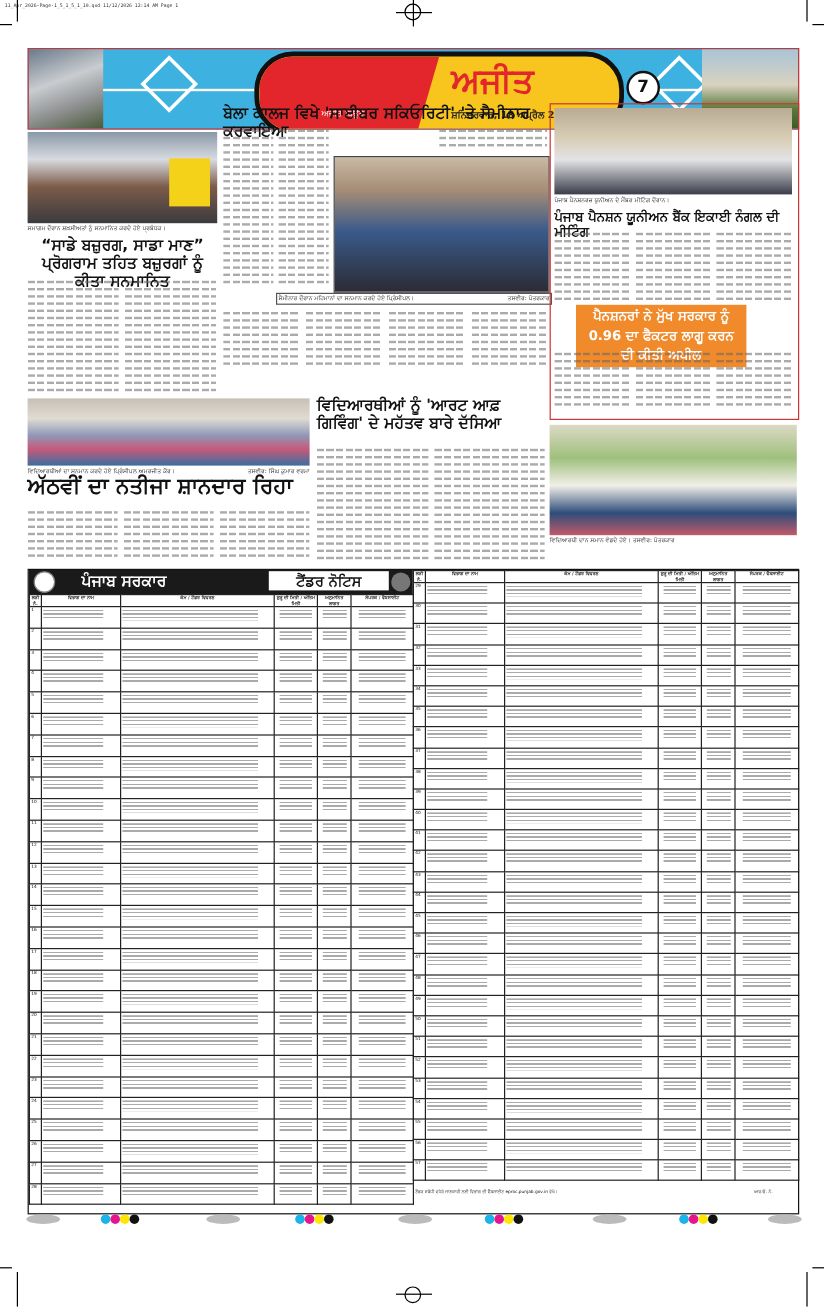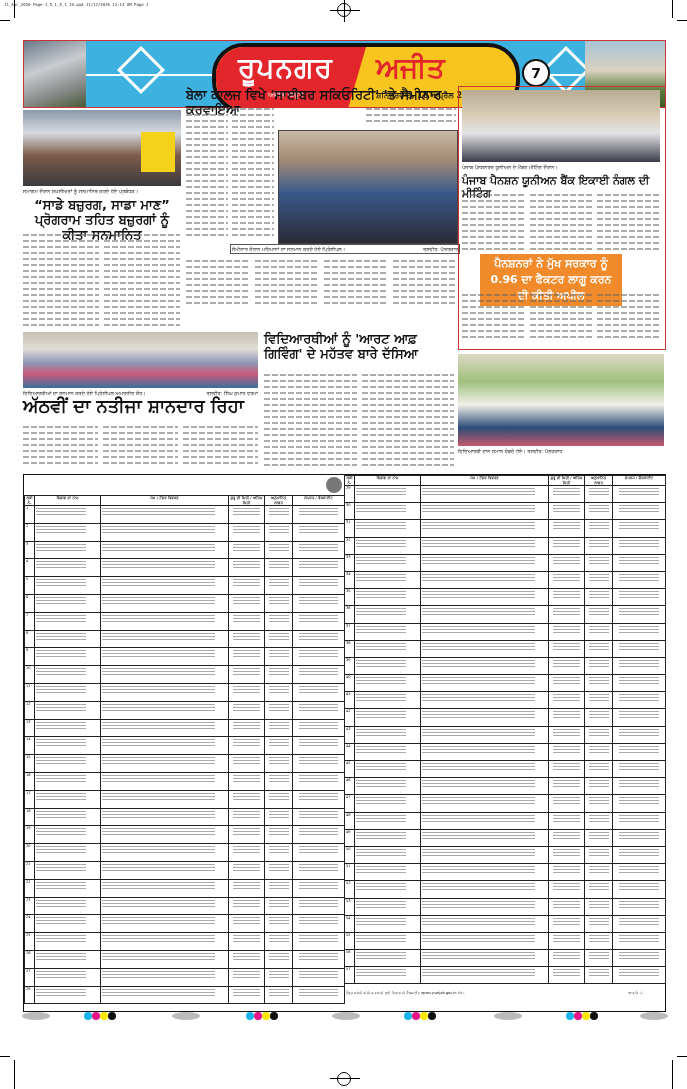--- a/index.html
+++ b/index.html
@@ -60,21 +60,20 @@
 <div class="reg" style="left:337px;top:3px;width:12px;height:12px;"></div>
 
 <div class="mast">
   <div class="img l"></div>
   <div class="diamond" style="left:100px;"></div>
   <div class="diamond" style="left:525px;"></div>
   <div class="line" style="left:62px;width:126px;"></div>
   <div class="line" style="left:520px;width:40px;"></div>
   <div class="pill">
     <div class="red"></div>
-    <div class="t1">ਰੂਪਨਗਰ</div>
     <div class="t2">ਅਜੀਤ</div>
     <div class="sub1">ਅਜੀਤ ਬਿਊਰੋ</div>
     <div class="sub2">ਸ਼ਨਿਚਰਵਾਰ, 18 ਅਪ੍ਰੈਲ 2026</div>
   </div>
   <div class="pagenum">7</div>
   <div class="img r"></div>
 </div>
 
 <div class="photo" style="left:23px;top:110px;width:158px;height:76px;background:linear-gradient(180deg,#8a98a8 0%,#d8dbe0 30%,#7d5c4a 60%,#3b3a3e 100%);">
   <div style="position:absolute;right:6px;top:22px;width:34px;height:40px;background:#f5d21a;"></div>
@@ -332,20 +331,25 @@
     <span class="ln"></span>
     <span class="ln"></span>
     <span class="ln"></span>
     <span class="ln"></span>
     <span class="ln"></span>
   </div>
 <div class="photo" style="left:458px;top:354px;width:206px;height:92px;background:linear-gradient(180deg,#dcd9c4 0%,#9fc07d 30%,#f1efe8 55%,#2d4d7a 80%,#c25a6a 100%);"></div>
 <div class="cap" style="left:458px;top:448px;width:206px;">ਵਿਦਿਆਰਥੀ ਦਾਨ ਸਮਾਨ ਵੰਡਦੇ ਹੋਏ। ਤਸਵੀਰ: ਪੱਤਰਕਾਰ</div>
 
 <div class="tender">
+  <div class="thead-bar">
+    <div class="emblem" style="left:4px;top:1px;"></div>
+    <div class="t">ਪੰਜਾਬ ਸਰਕਾਰ</div>
+    <div class="tn">ਟੈਂਡਰ ਨੋਟਿਸ</div>
+  </div>
   <div class="seal" style="left:302px;top:2px;"></div>
 
   <table class="tt" id="tblL" style="left:0;top:20px;width:320px;">
     <colgroup>
         <col style="width:10px">
         <col style="width:66px">
         <col style="width:128px">
         <col style="width:36px">
         <col style="width:28px">
         <col style="width:52px">

